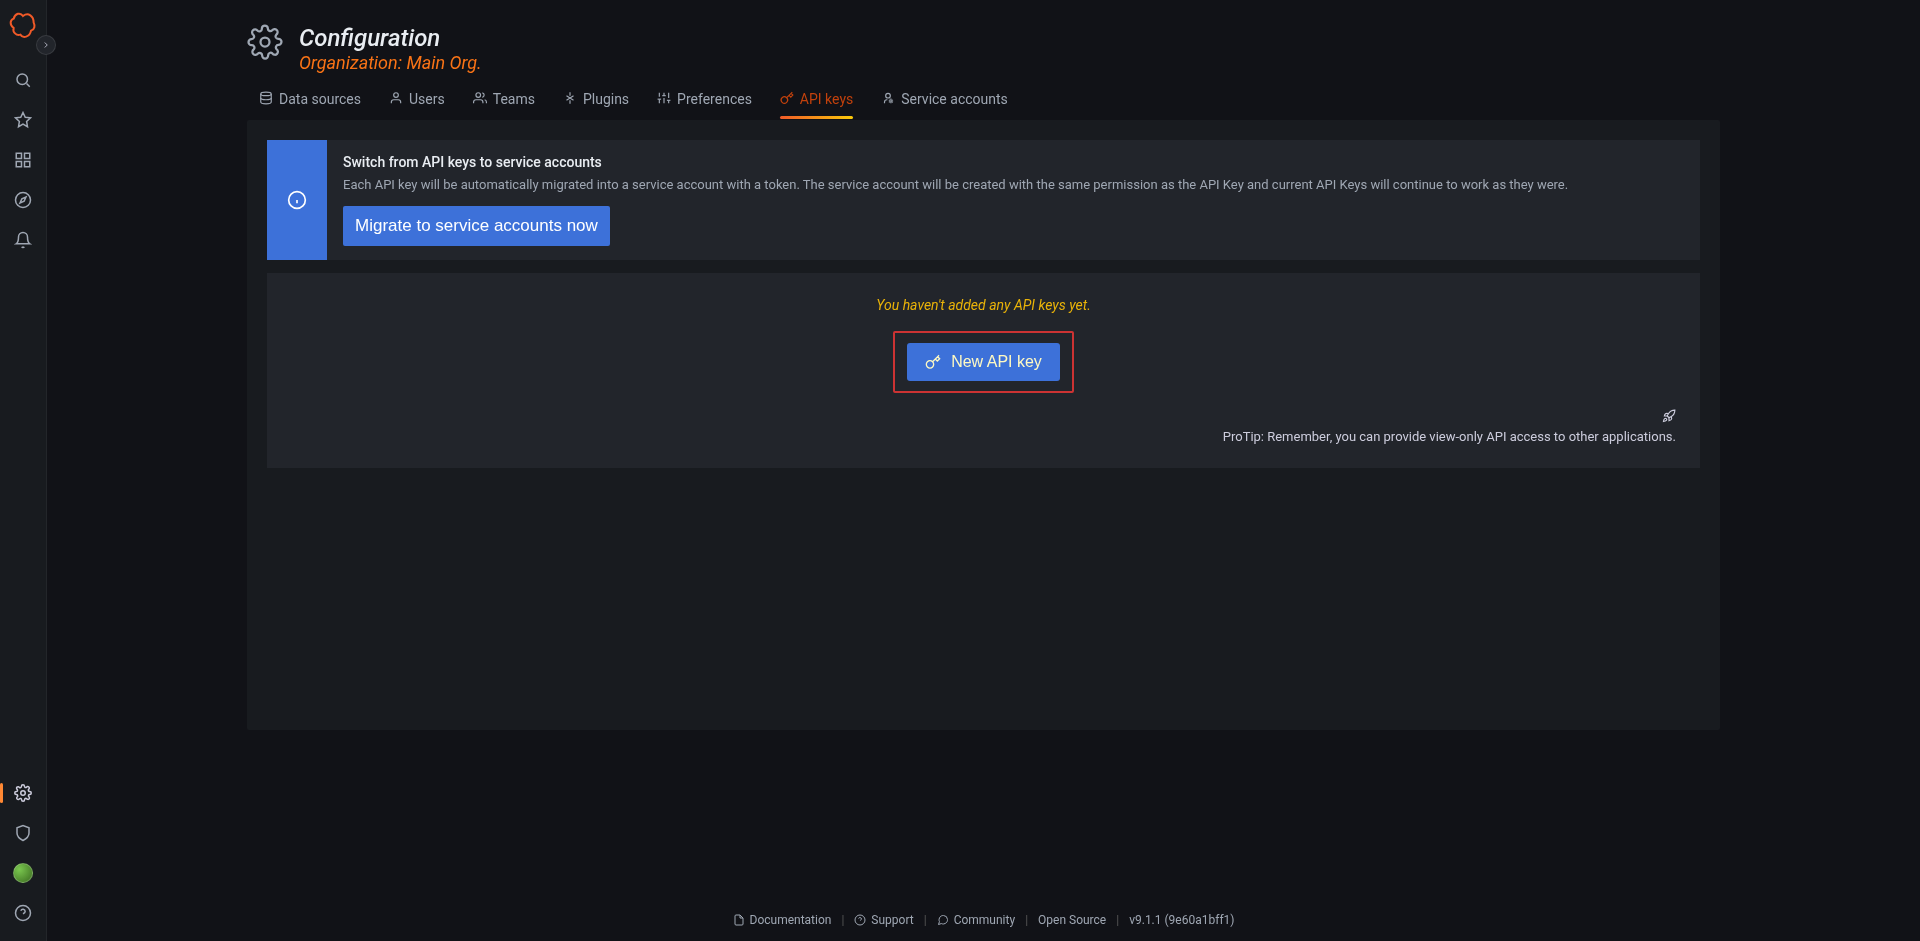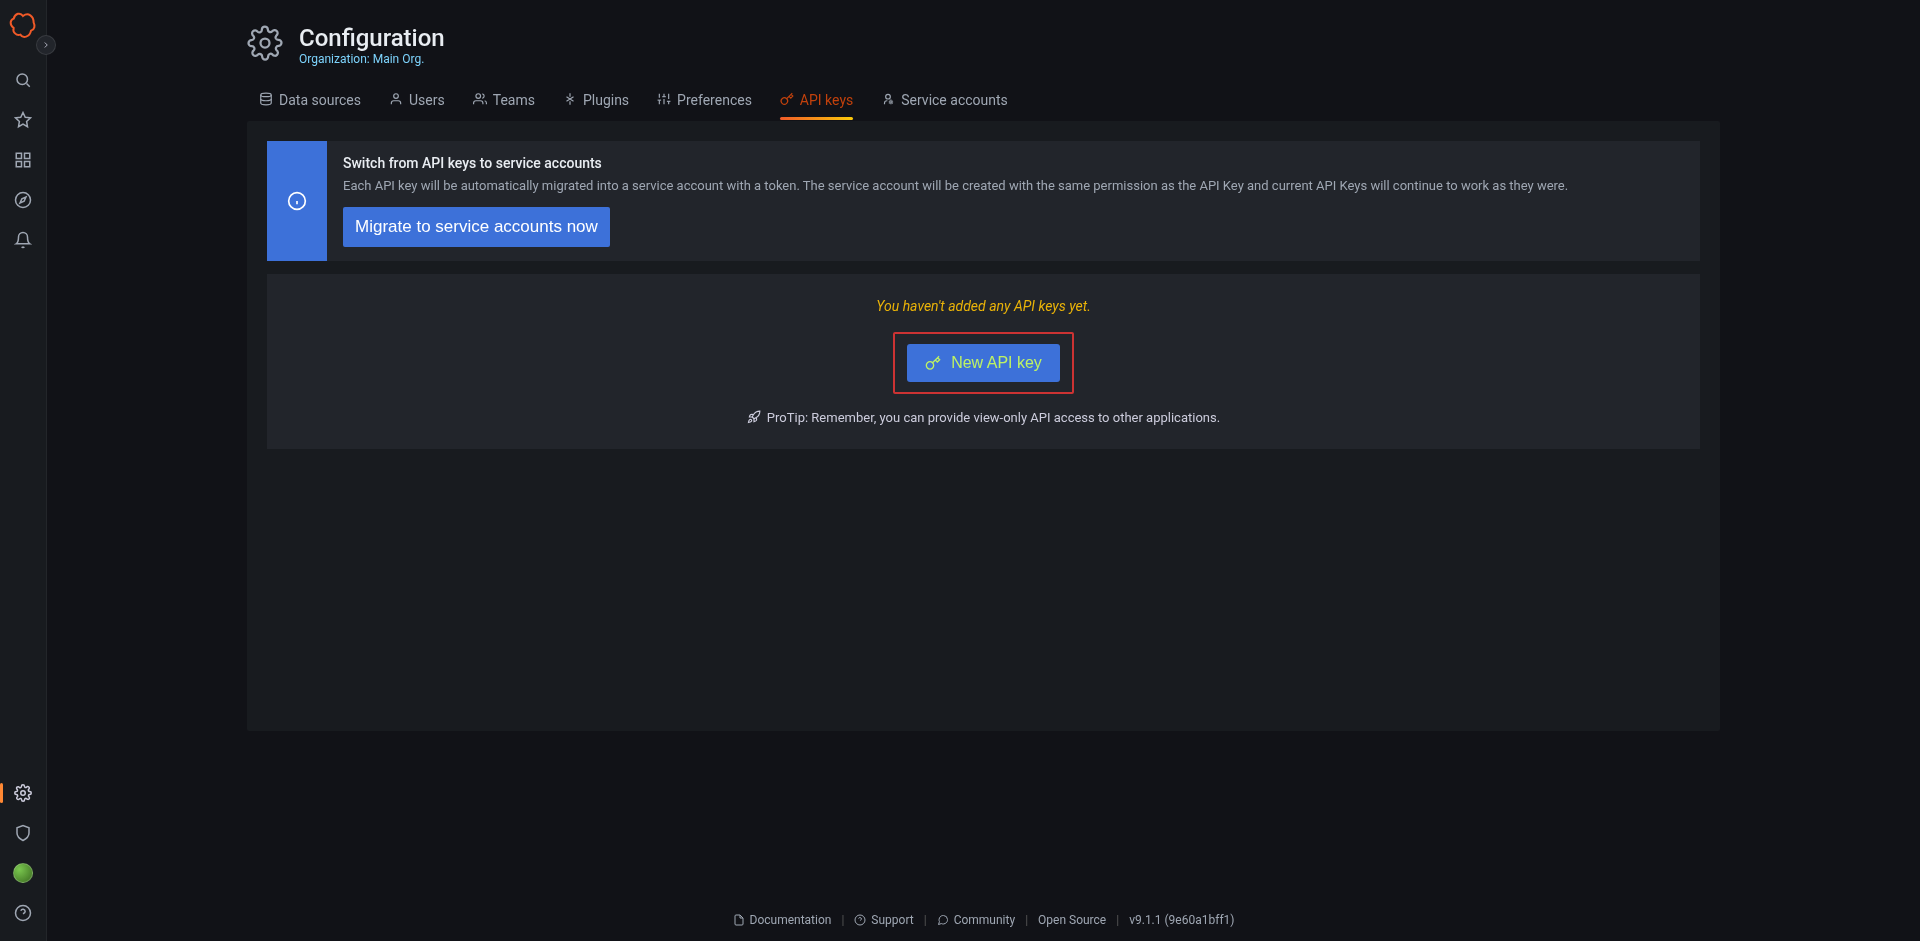--- a/index.html
+++ b/index.html
@@ -115,45 +115,45 @@
     
     .main {
       flex: 1;
       display: flex;
       flex-direction: column;
       padding: 24px 200px 0 200px;
     }
 
     .page-header {
       display: flex;
-      align-items: center;
       gap: 16px;
-      margin-bottom: 16px;
+      margin-bottom: 8px;
+      font-style: italic;
     }
 
     .page-header-icon svg {
       width: 36px;
       height: 36px;
       color: #9fa7b3;
     }
 
     .page-header-titles {
       display: flex;
       flex-direction: column;
     }
 
     .page-title {
       font-size: 24px;
       font-weight: 500;
       color: #e9edf2;
     }
 
     .page-subtitle {
-      font-size: 12px;
-      color: #7dd3fc;
+      font-size: 18px;
+      color: #f97316;
     }
 
     
     .tabs {
       display: flex;
       gap: 28px;
       border-bottom: 1px solid transparent;
       padding-left: 12px;
     }
 
@@ -262,44 +262,45 @@
     .highlight-wrapper {
       display: inline-block;
       padding: 10px 12px;
       border: 2px solid #cc3333;
       border-radius: 2px;
       margin-bottom: 16px;
     }
 
     .btn-primary-large {
       background-color: #3d71d9;
-      color: #bef264;
+      color: #fef9c3;
       border: none;
       padding: 10px 18px;
       font-size: 16px;
       font-weight: 500;
       border-radius: 3px;
       cursor: pointer;
       display: inline-flex;
       align-items: center;
       gap: 10px;
     }
 
     .btn-primary-large svg {
       width: 16px;
       height: 16px;
     }
 
     .protip {
       color: #ccccdc;
       font-size: 13px;
       display: flex;
-      align-items: flex-start;
+      align-items: flex-end;
       justify-content: center;
       gap: 6px;
+      flex-direction: column;
     }
 
     .protip svg {
       width: 14px;
       height: 14px;
     }
 
     
     .footer {
       margin-top: auto;

